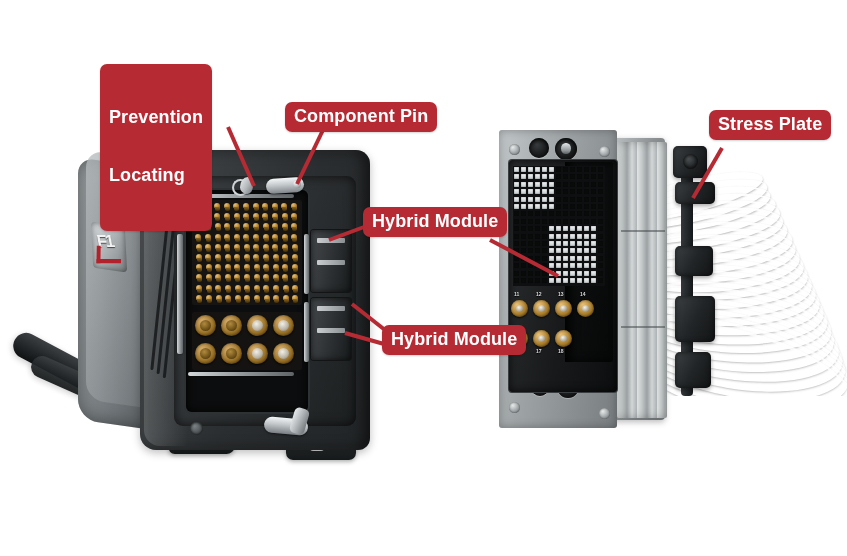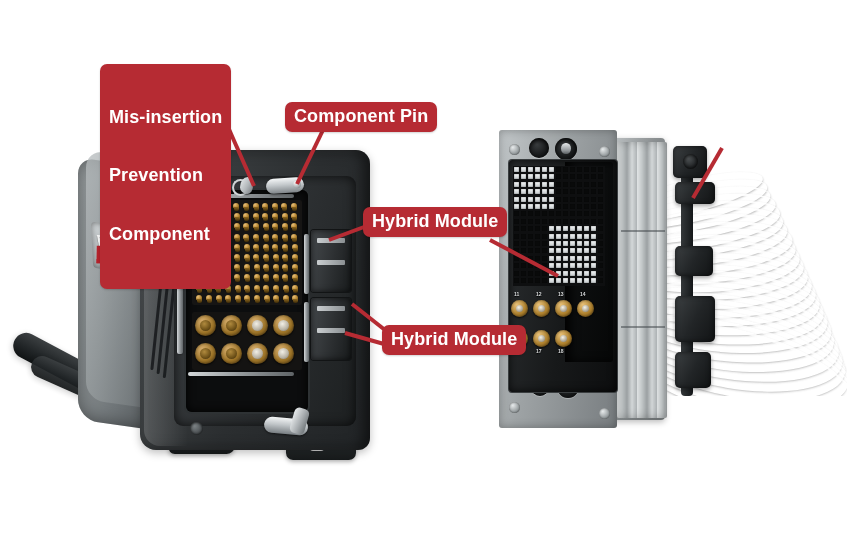--- a/index.html
+++ b/index.html
@@ -691,25 +691,25 @@
       <line x1="323" y1="130" x2="297" y2="184" stroke="#b62b33" stroke-width="4"></line>
       <line x1="364" y1="227" x2="329" y2="240" stroke="#b62b33" stroke-width="4"></line>
       <line x1="490" y1="240" x2="558" y2="276" stroke="#b62b33" stroke-width="4"></line>
       <line x1="385" y1="330" x2="352" y2="304" stroke="#b62b33" stroke-width="4"></line>
       <line x1="384" y1="344" x2="345" y2="333" stroke="#b62b33" stroke-width="4"></line>
       <line x1="722" y1="148" x2="693" y2="198" stroke="#b62b33" stroke-width="4"></line>
     </svg>
   </div>
 
   <div class="callout" style="left:100px;top:64px;font-size:18px;">
-    <div>Mis-insertion</div>
     <div>Prevention</div>
-    <div>Component</div>
+    <div>Locating</div>
   </div>
 
   <div class="callout" style="left:285px;top:102px;font-size:18px;">Component Pin</div>
 
   <div class="callout" style="left:363px;top:207px;font-size:18px;">Hybrid Module</div>
 
   <div class="callout" style="left:382px;top:325px;font-size:18px;">Hybrid Module</div>
 
+  <div class="callout" style="left:709px;top:110px;font-size:18px;">Stress Plate</div>
 
 </div>
 
 </body></html>

